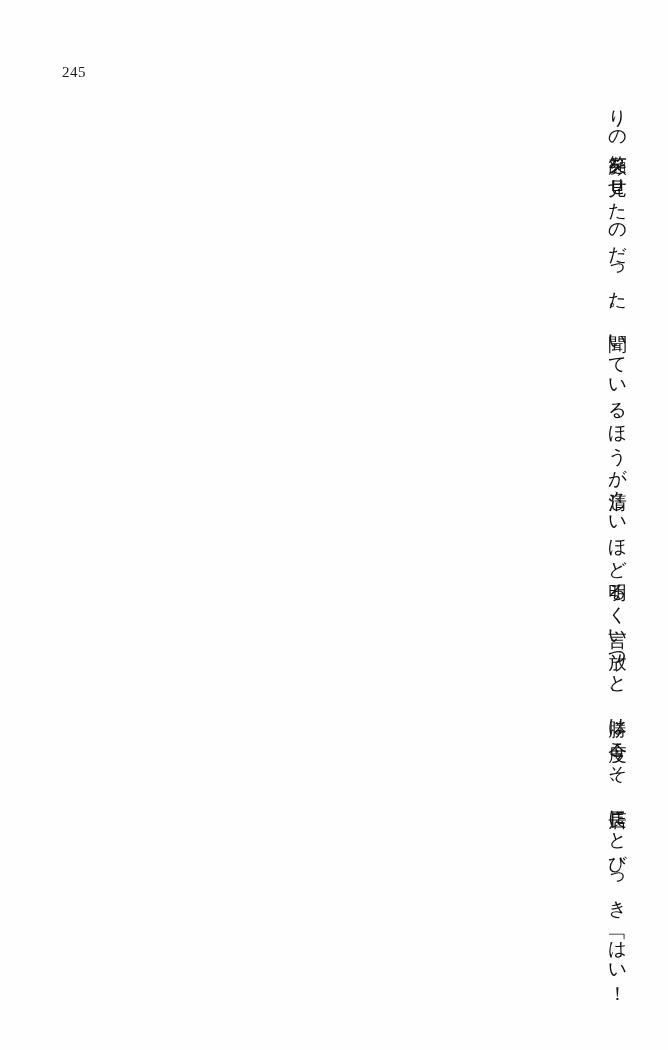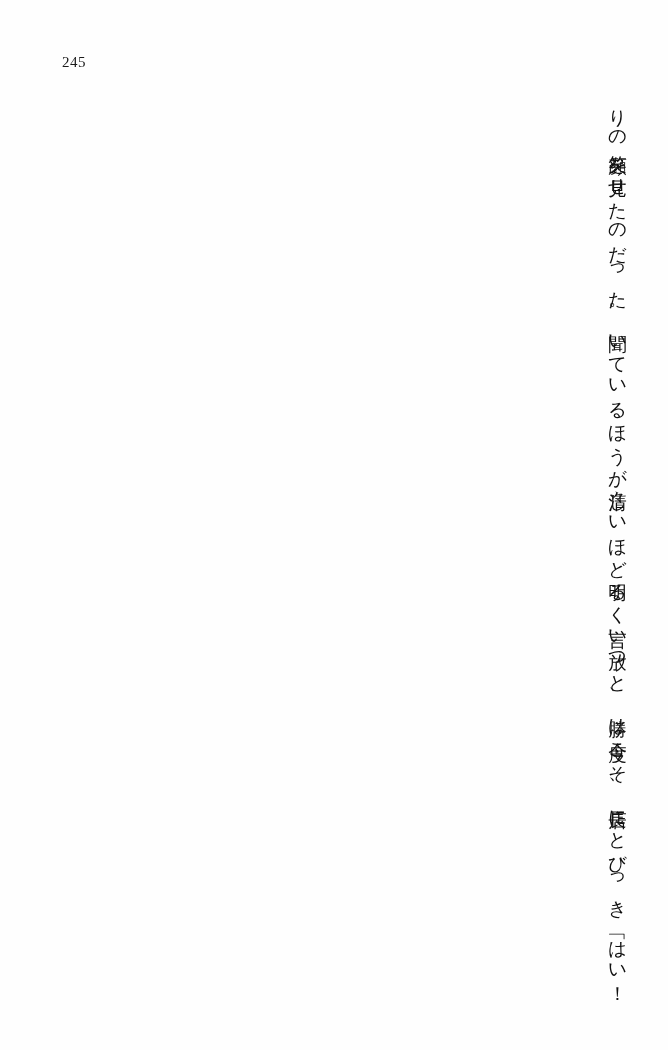--- a/index.html
+++ b/index.html
@@ -15,21 +15,21 @@
     overflow: hidden;
     position: relative;
   }
   .page {
     position: absolute;
     inset: 0;
     background: #fefefe;
   }
   .page-number {
     position: absolute;
-    top: 54px;
+    top: 64px;
     left: 62px;
     font-size: 15px;
     letter-spacing: 0.5px;
     color: #1a1a1a;
     font-family: "Liberation Serif", "DejaVu Serif", serif;
   }
   .text-body {
     position: absolute;
     top: 96px;
     right: 36px;

